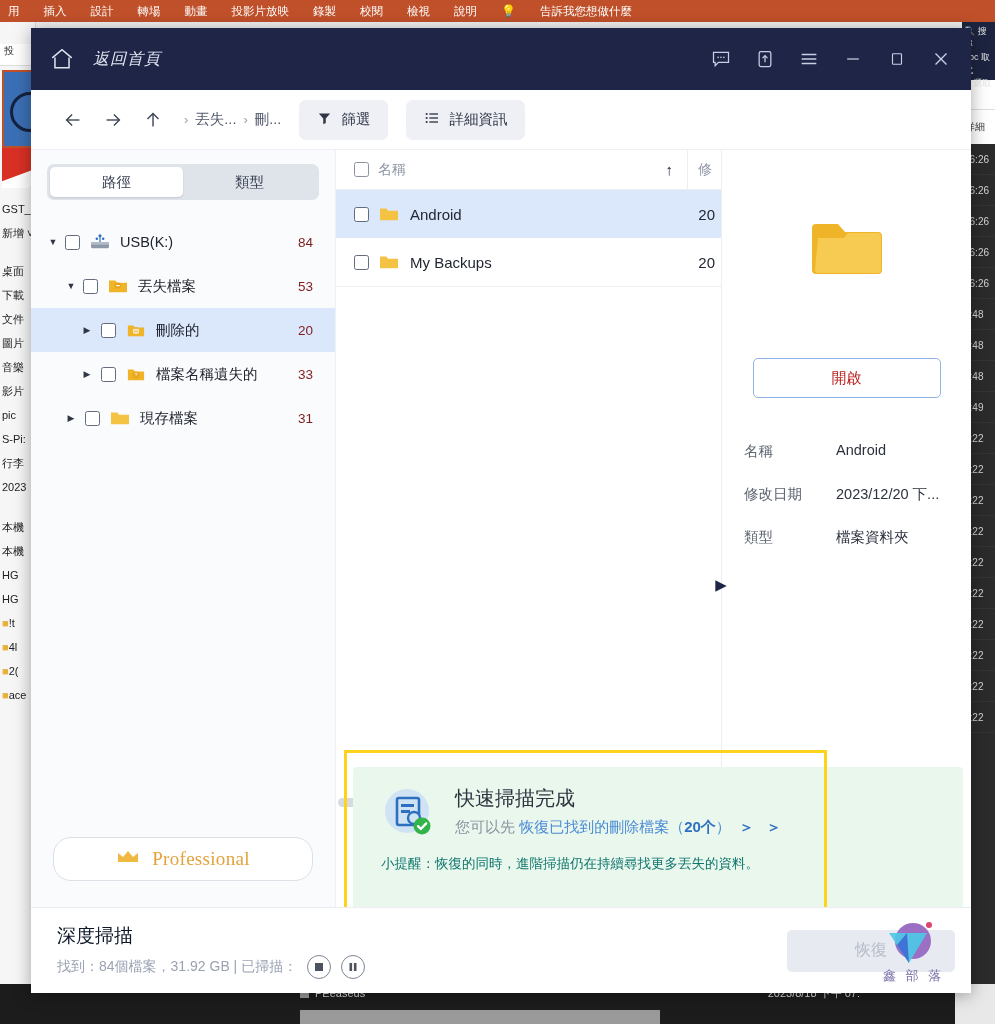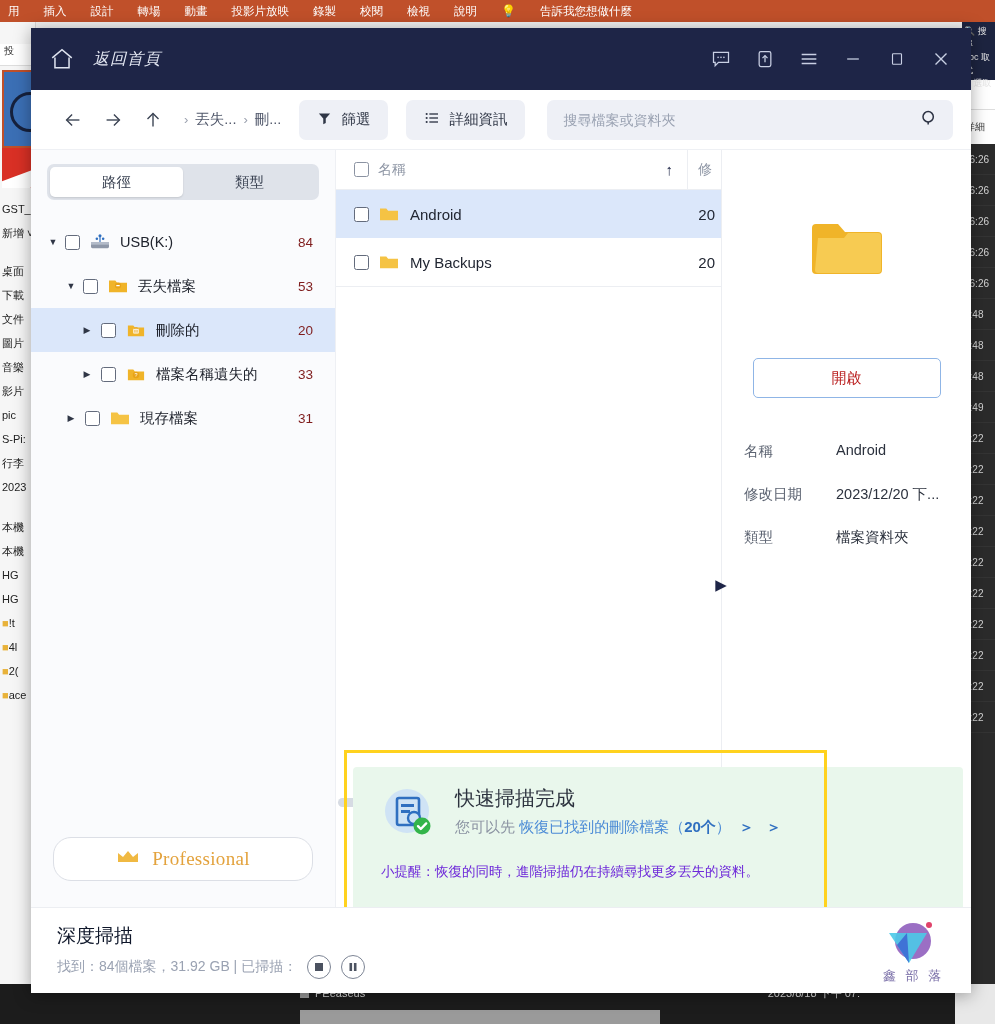--- a/index.html
+++ b/index.html
@@ -181,21 +181,21 @@
     position:absolute; left:322px; top:-140px; width:610px; height:145px;
     background:#e9f7ec; border-radius:4px; z-index:8; padding:18px 0 0 28px; overflow:hidden;
   }
   .banner-main { display:flex; align-items:flex-start; gap:18px; }
   .banner-icon { width:56px; height:56px; position:relative; flex:0 0 56px;}
   .banner-title { font-size:20px; color:#2c323e; margin-bottom:6px; }
   .banner-sub { font-size:15px; color:#8b93a2; white-space:nowrap; }
   .banner-sub .link { color:#4b8bd6; }
   .banner-sub b { color:#2f6fc0; }
   .banner-sub .chev { color:#2f6fc0; font-weight:bold; letter-spacing:4px; margin-left:4px;}
-  .banner-tip { margin-top:22px; font-size:13.5px; color:#6d28d9; white-space:nowrap; }
+  .banner-tip { margin-top:14px; font-size:13.5px; color:#0f766e; white-space:nowrap; }
 
   .statusbar {
     height: 86px; background:#fff; border-top:1px solid #eceef2; display:flex; align-items:center;
     padding: 0 16px 0 26px; position:relative; z-index:10;
   }
   .st-title { font-size:19px; color:#0f172a; }
   .st-sub { font-size:14px; color:#9aa2b2; margin-top:6px; display:flex; align-items:center; gap:10px;}
   .circ-btn {
     width:24px; height:24px; border-radius:50%; border:1.6px solid #7d8595; display:flex;
     align-items:center; justify-content:center; cursor:pointer; color:#4b5260;
@@ -391,29 +391,20 @@
           <circle cx="4" cy="6" r="1.6"></circle>
             <circle cx="4" cy="12" r="1.6"></circle>
             <circle cx="4" cy="18" r="1.6"></circle>
           <rect x="8" y="5" width="13" height="2"></rect>
             <rect x="8" y="11" width="13" height="2"></rect>
             <rect x="8" y="17" width="13" height="2"></rect>
         </svg>
       </span>
       <span>詳細資訊</span>
     </div>
-    <div class="searchbox">
-      <input type="text" placeholder="搜尋檔案或資料夾" style="">
-      <span>
-        <svg width="20" height="20" viewBox="0 0 24 24" fill="none" stroke="#2b3142" stroke-width="1.8">
-          <circle cx="11" cy="10.5" r="6.2"></circle>
-            <path d="M11 16.7v3"></path>
-        </svg>
-      </span>
-    </div>
   </div>
 
   <div class="body-area">
 
     <div class="sidebar">
       <div class="seg-tabs">
         <div class="seg-tab active">路徑</div>
         <div class="seg-tab">類型</div>
       </div>
 
@@ -610,20 +601,21 @@
               </svg>
           </span>
           <span class="circ-btn">
             <svg width="10" height="10" viewBox="0 0 10 10">
                 <rect x="1.5" y="1" width="2.6" height="8" fill="#4b5260"></rect>
                 <rect x="5.9" y="1" width="2.6" height="8" fill="#4b5260"></rect>
               </svg>
           </span>
         </div>
       </div>
+      <div class="recover-btn">恢復</div>
       <div class="wm">
         <svg width="64" height="48" viewBox="0 0 64 48">
           <circle cx="34" cy="20" r="18" fill="#9b6fc4"></circle>
           <circle cx="50" cy="4" r="3" fill="#e0436b"></circle>
           <path d="M10 12 H48 L30 42 Z" fill="#4cc9e8" opacity=".9"></path>
           <path d="M28 12 L30 42 L18 24 Z" fill="#3f73d6"></path>
         </svg>
         <span class="wm-text">鑫 部 落</span>
       </div>
     </div>

